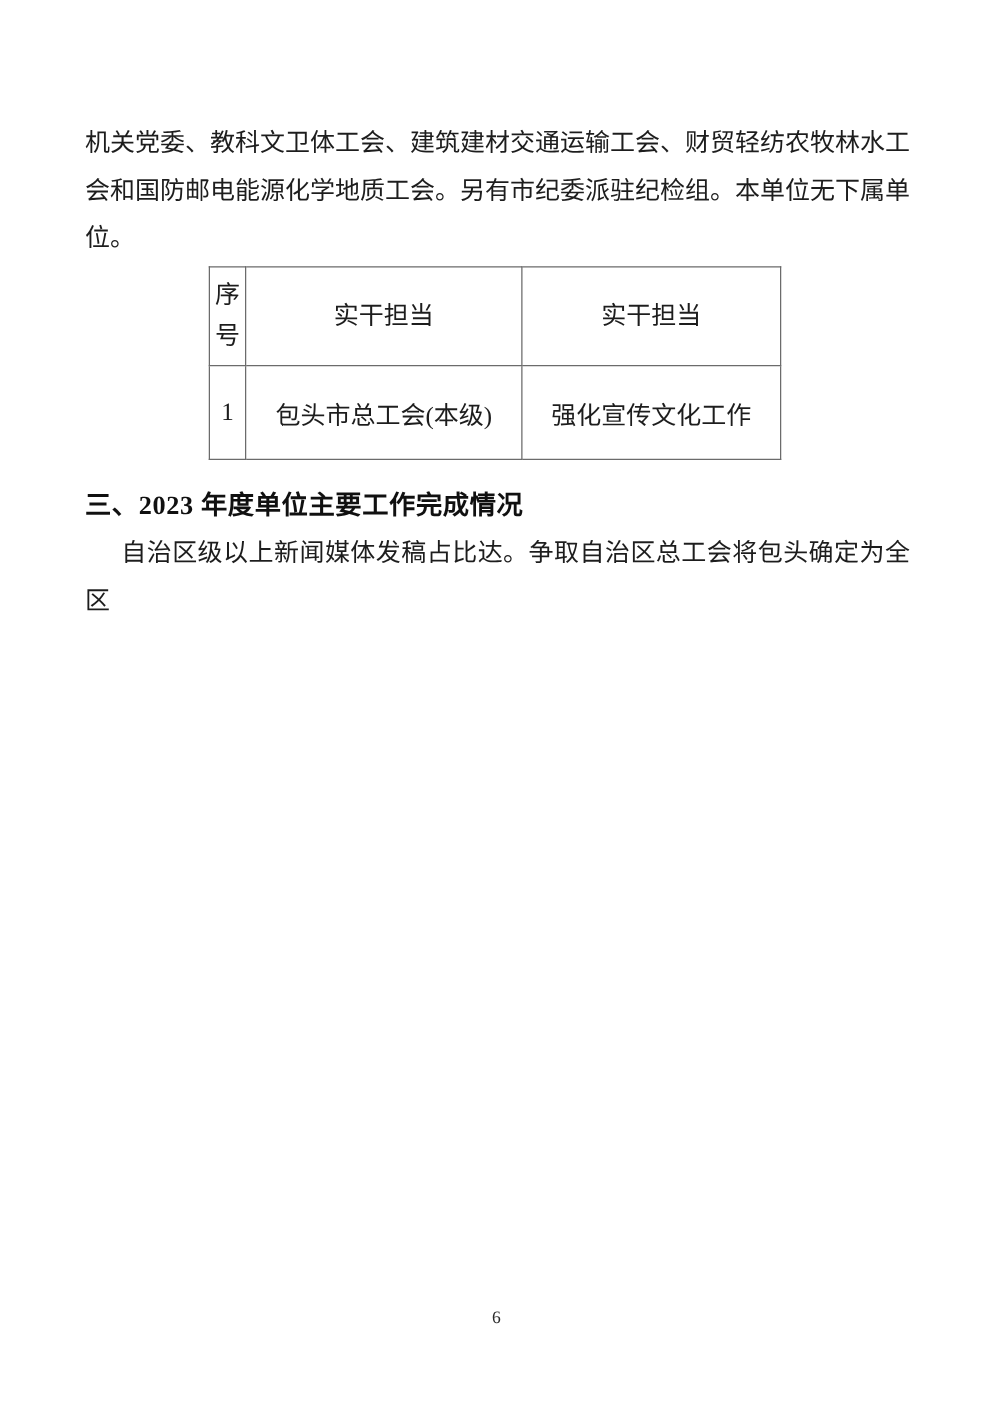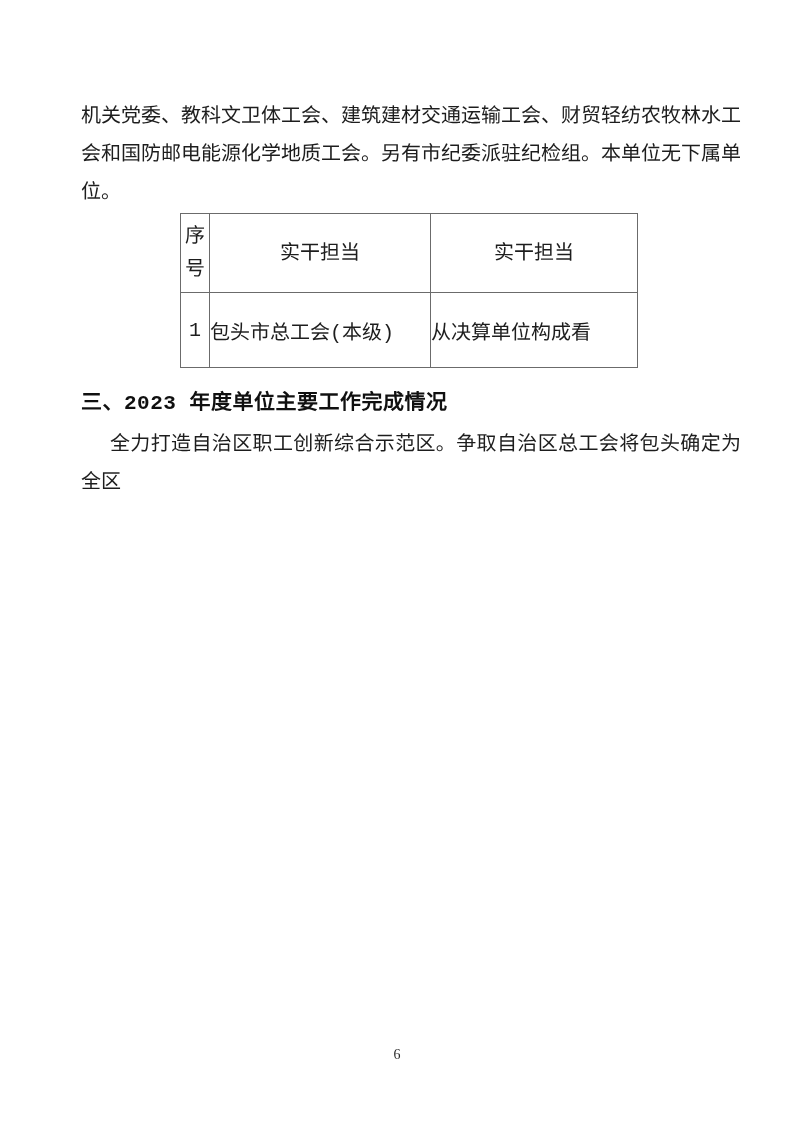--- a/index.html
+++ b/index.html
@@ -14,41 +14,39 @@
     background: #ffffff;
     overflow: hidden;
     font-family: "Liberation Serif", "DejaVu Serif", serif;
     color: #1d1d1d;
   }
   .content {
     position: absolute;
     top: 96px;
     left: 68px;
     width: 660px;
-    margin-left: 13px;
   }
   .body-text {
     margin: 0;
     font-size: 20px;
     line-height: 38px;
     text-align: justify;
     color: #1d1d1d;
   }
   .indent {
     text-indent: 1.45em;
   }
   .indent-sm {
     text-indent: 0.85em;
   }
   .units-table {
     border-collapse: collapse;
     table-layout: fixed;
     width: 457px;
     margin: 3px 0 0 99px;
-    font-family: Liberation Mono, monospace;
   }
   .units-table th,
   .units-table td {
     border: 1px solid #6b6b6b;
     font-size: 20px;
     font-weight: 400;
     padding: 0;
     overflow: hidden;
   }
   .col-seq    { width: 29px; }
@@ -61,26 +59,26 @@
     line-height: 33px;
   }
   .units-table tbody td {
     height: 74px;
     vertical-align: middle;
   }
   .cell-seq {
     text-align: center;
   }
   .cell-left {
-    text-align: left;
+    text-align: center;
     padding-left: 5px;
   }
   .section-heading {
     margin: 16px 0 0 0;
-    font-family: Liberation Mono, monospace;
+    font-family: Liberation Serif, serif;
     font-size: 21px;
     font-weight: 700;
     line-height: 40px;
     color: #101010;
     letter-spacing: 0.5px;
   }
   .page-number {
     position: absolute;
     left: 0;
     right: 0;
@@ -109,27 +107,27 @@
         <tr>
           <th>序号</th>
           <th>实干担当</th>
           <th>实干担当</th>
         </tr>
       </thead>
       <tbody>
         <tr>
           <td class="cell-seq">1</td>
           <td class="cell-left">包头市总工会(本级)</td>
-          <td class="cell-left">从决算单位构成看</td>
+          <td class="cell-left">强化宣传文化工作</td>
         </tr>
       </tbody>
     </table>
 
     <h2 class="section-heading">三、2023 年度单位主要工作完成情况</h2>
 
 
 
-    <p class="body-text indent">全力打造自治区职工创新综合示范区。争取自治区总工会将包头确定为全区</p>
+    <p class="body-text indent">自治区级以上新闻媒体发稿占比达。争取自治区总工会将包头确定为全区</p>
 
   </div>
 
   <div class="page-number">6</div>
 </div>
 
 </body></html>

